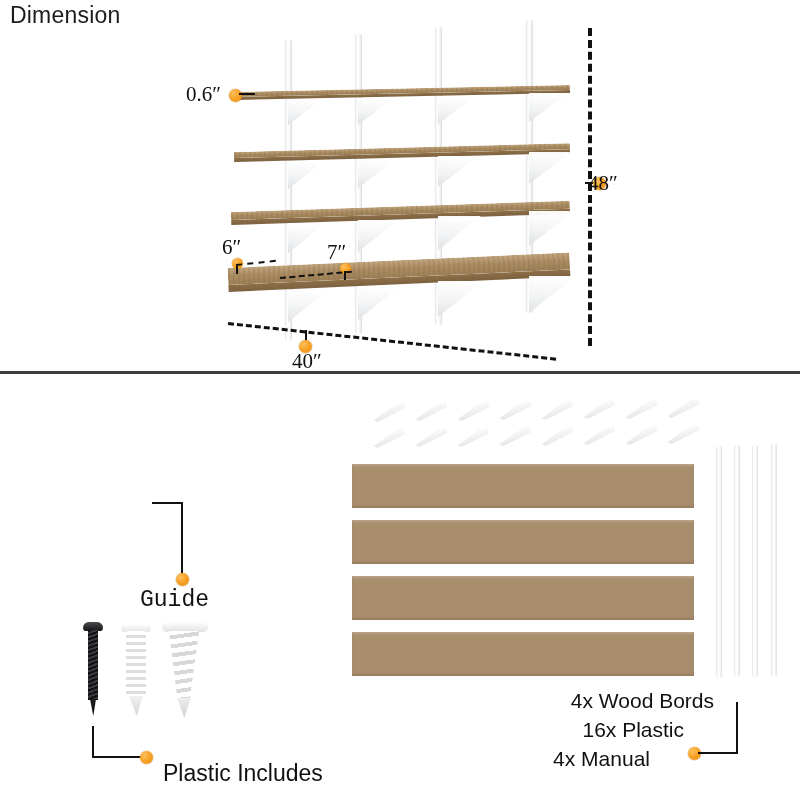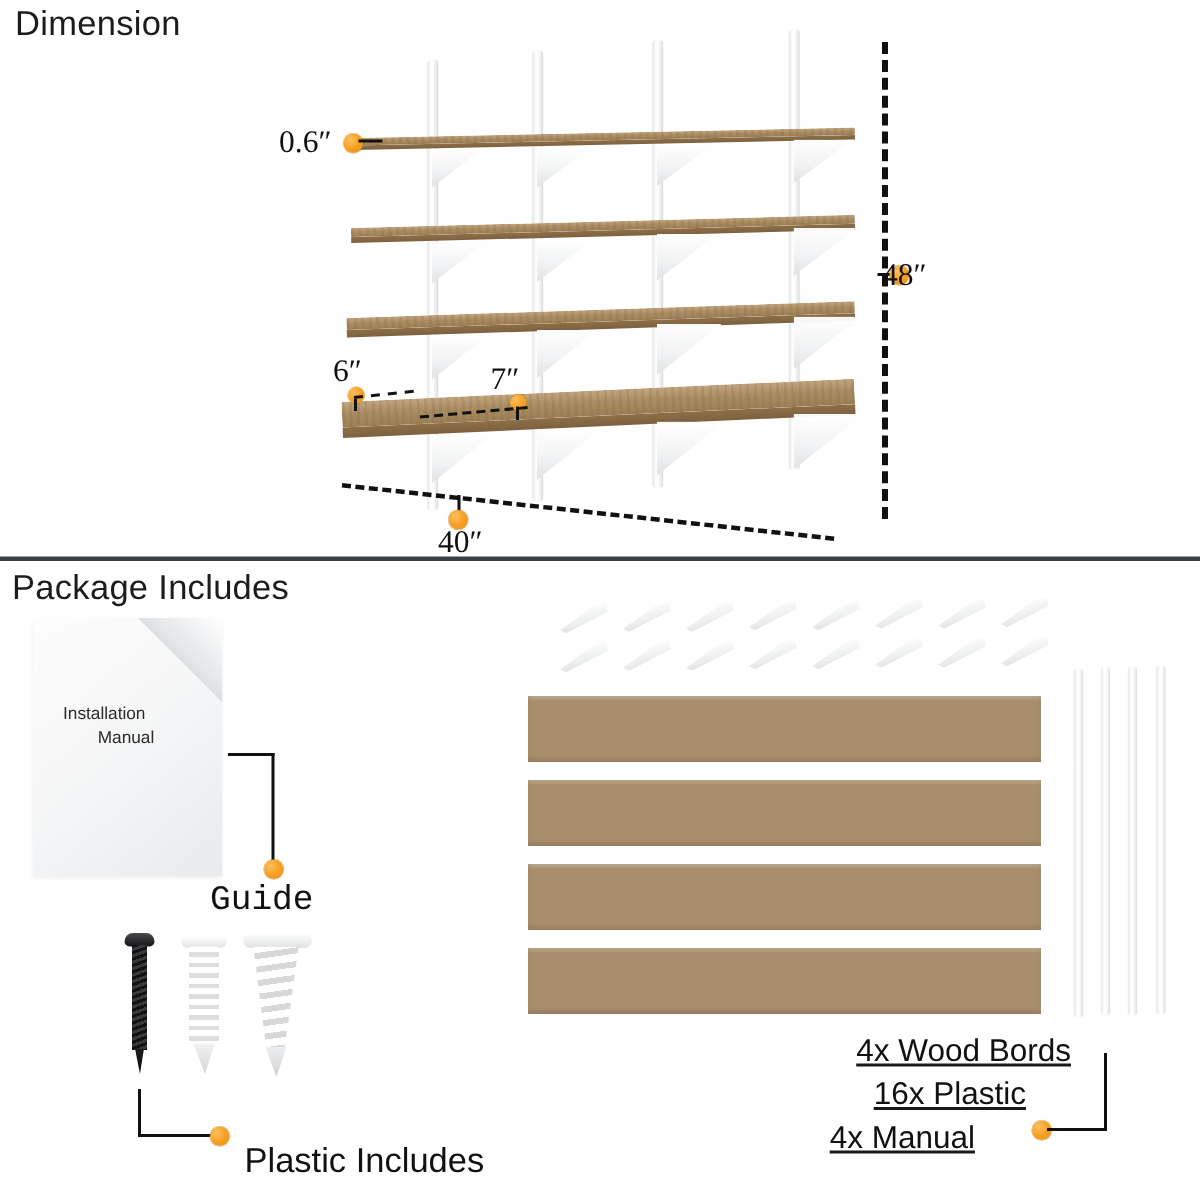--- a/index.html
+++ b/index.html
@@ -191,30 +191,21 @@
     <div class="abs dim-label" style="left:292px;top:349px;">40″</div>
 
     <div class="abs dash-v" style="left:588px;top:28px;height:318px;"></div>
     <div class="abs tick" style="left:585px;top:182px;width:10px;height:2px;"></div>
     <div class="abs dot dot-m" style="left:593px;top:177px;"></div>
     <div class="abs dim-label" style="left:588px;top:171px;">48″</div>
   </div>
 
   <div class="abs divider"></div>
 
-  <div class="abs section-title" id="title-package">Package Includes</div>
-
-  <div class="abs" id="manual">
-    <div class="manual-body"></div>
-    <div class="manual-curl"></div>
-    <div class="manual-text">
-      <span class="l1">Installation</span>
-      <span class="l2">Manual</span>
-    </div>
-  </div>
+
 
   <div class="abs lead" style="left:152px;top:502px;width:31px;height:2px;"></div>
   <div class="abs lead" style="left:181px;top:502px;width:2px;height:72px;"></div>
   <div class="abs dot dot-m" style="left:176px;top:573px;"></div>
   <div class="abs pkg-label" style="left:140px;top:587px;font-family:Liberation Mono, monospace;">Guide</div>
 
   <div class="abs" id="hardware" style="left:78px;top:622px;width:135px;height:95px;">
 
     <div class="abs" style="left:4px;top:0;width:22px;height:94px;">
       <div class="abs" style="left:1px;top:0;width:20px;height:9px;border-radius:10px 10px 6px 6px;background:linear-gradient(180deg,#4a4a4c 0%,#2b2b2d 60%,#17171a 100%);"></div>
@@ -267,21 +258,21 @@
     <div class="board" style="top:168px;"></div>
   </div>
 
   <div class="abs" id="rails-group" style="left:714px;top:444px;width:70px;height:236px;">
     <div class="rail2" style="left:2px;top:2px;"></div>
     <div class="rail2" style="left:20px;top:1px;"></div>
     <div class="rail2" style="left:38px;top:1px;"></div>
     <div class="rail2" style="left:57px;top:0px;"></div>
   </div>
 
-  <div class="abs" id="parts-list" style="left:518px;top:686px;width:200px;text-decoration:underline;">
+  <div class="abs" id="parts-list" style="left:518px;top:686px;width:200px;">
     <div class="pkg-list" style="text-align:right;padding-right:4px;">
       <span>4x Wood Bords</span>
     </div>
     <div class="pkg-list" style="text-align:right;padding-right:34px;">
       <span>16x Plastic</span>
     </div>
     <div class="pkg-list" style="text-align:right;padding-right:68px;">
       <span>4x Manual</span>
     </div>
   </div>

